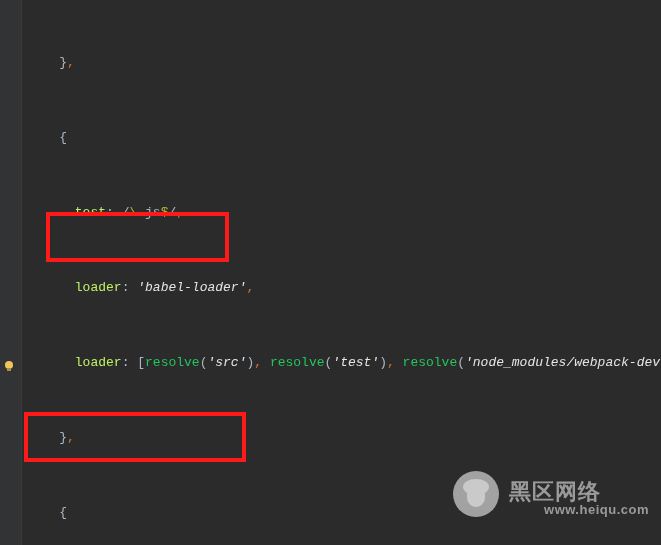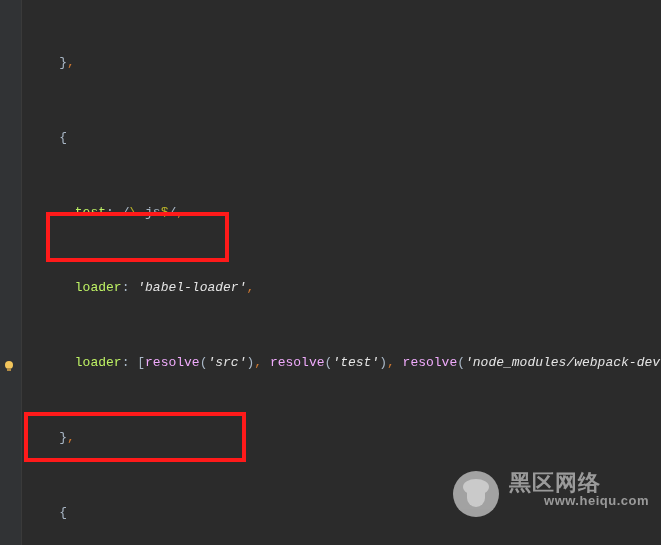--- a/index.html
+++ b/index.html
@@ -35,36 +35,36 @@
     left: 22px;
     top: 0;
     right: 0;
     line-height: 25px;
     white-space: pre;
     padding-left: 6px;
   }
   .line { height: 25px; position: relative; }
   .c-orange { color: #cc7832; }
   .c-key { color: #bef264; }
-  .c-fn { color: #f0abfc; text-align: right; }
+  .c-fn { color: #22c55e; text-align: right; }
   .c-green { color: #e5e5e5; font-style: italic; }
   .c-yellow { color: #bbb529; }
   .c-regx { color: #a9b7c6; }
   .red-box {
     position: absolute;
     border: 4px solid #ff1a1a;
     pointer-events: none;
     z-index: 5;
   }
   .watermark {
     position: absolute;
     right: 12px;
     bottom: 28px;
     display: flex;
-    align-items: flex-start;
+    align-items: flex-end;
     gap: 10px;
     opacity: 0.75;
     z-index: 3;
   }
   .wm-logo {
     width: 46px;
     height: 46px;
     background: #cacaca;
     border-radius: 50%;
     display: flex;

